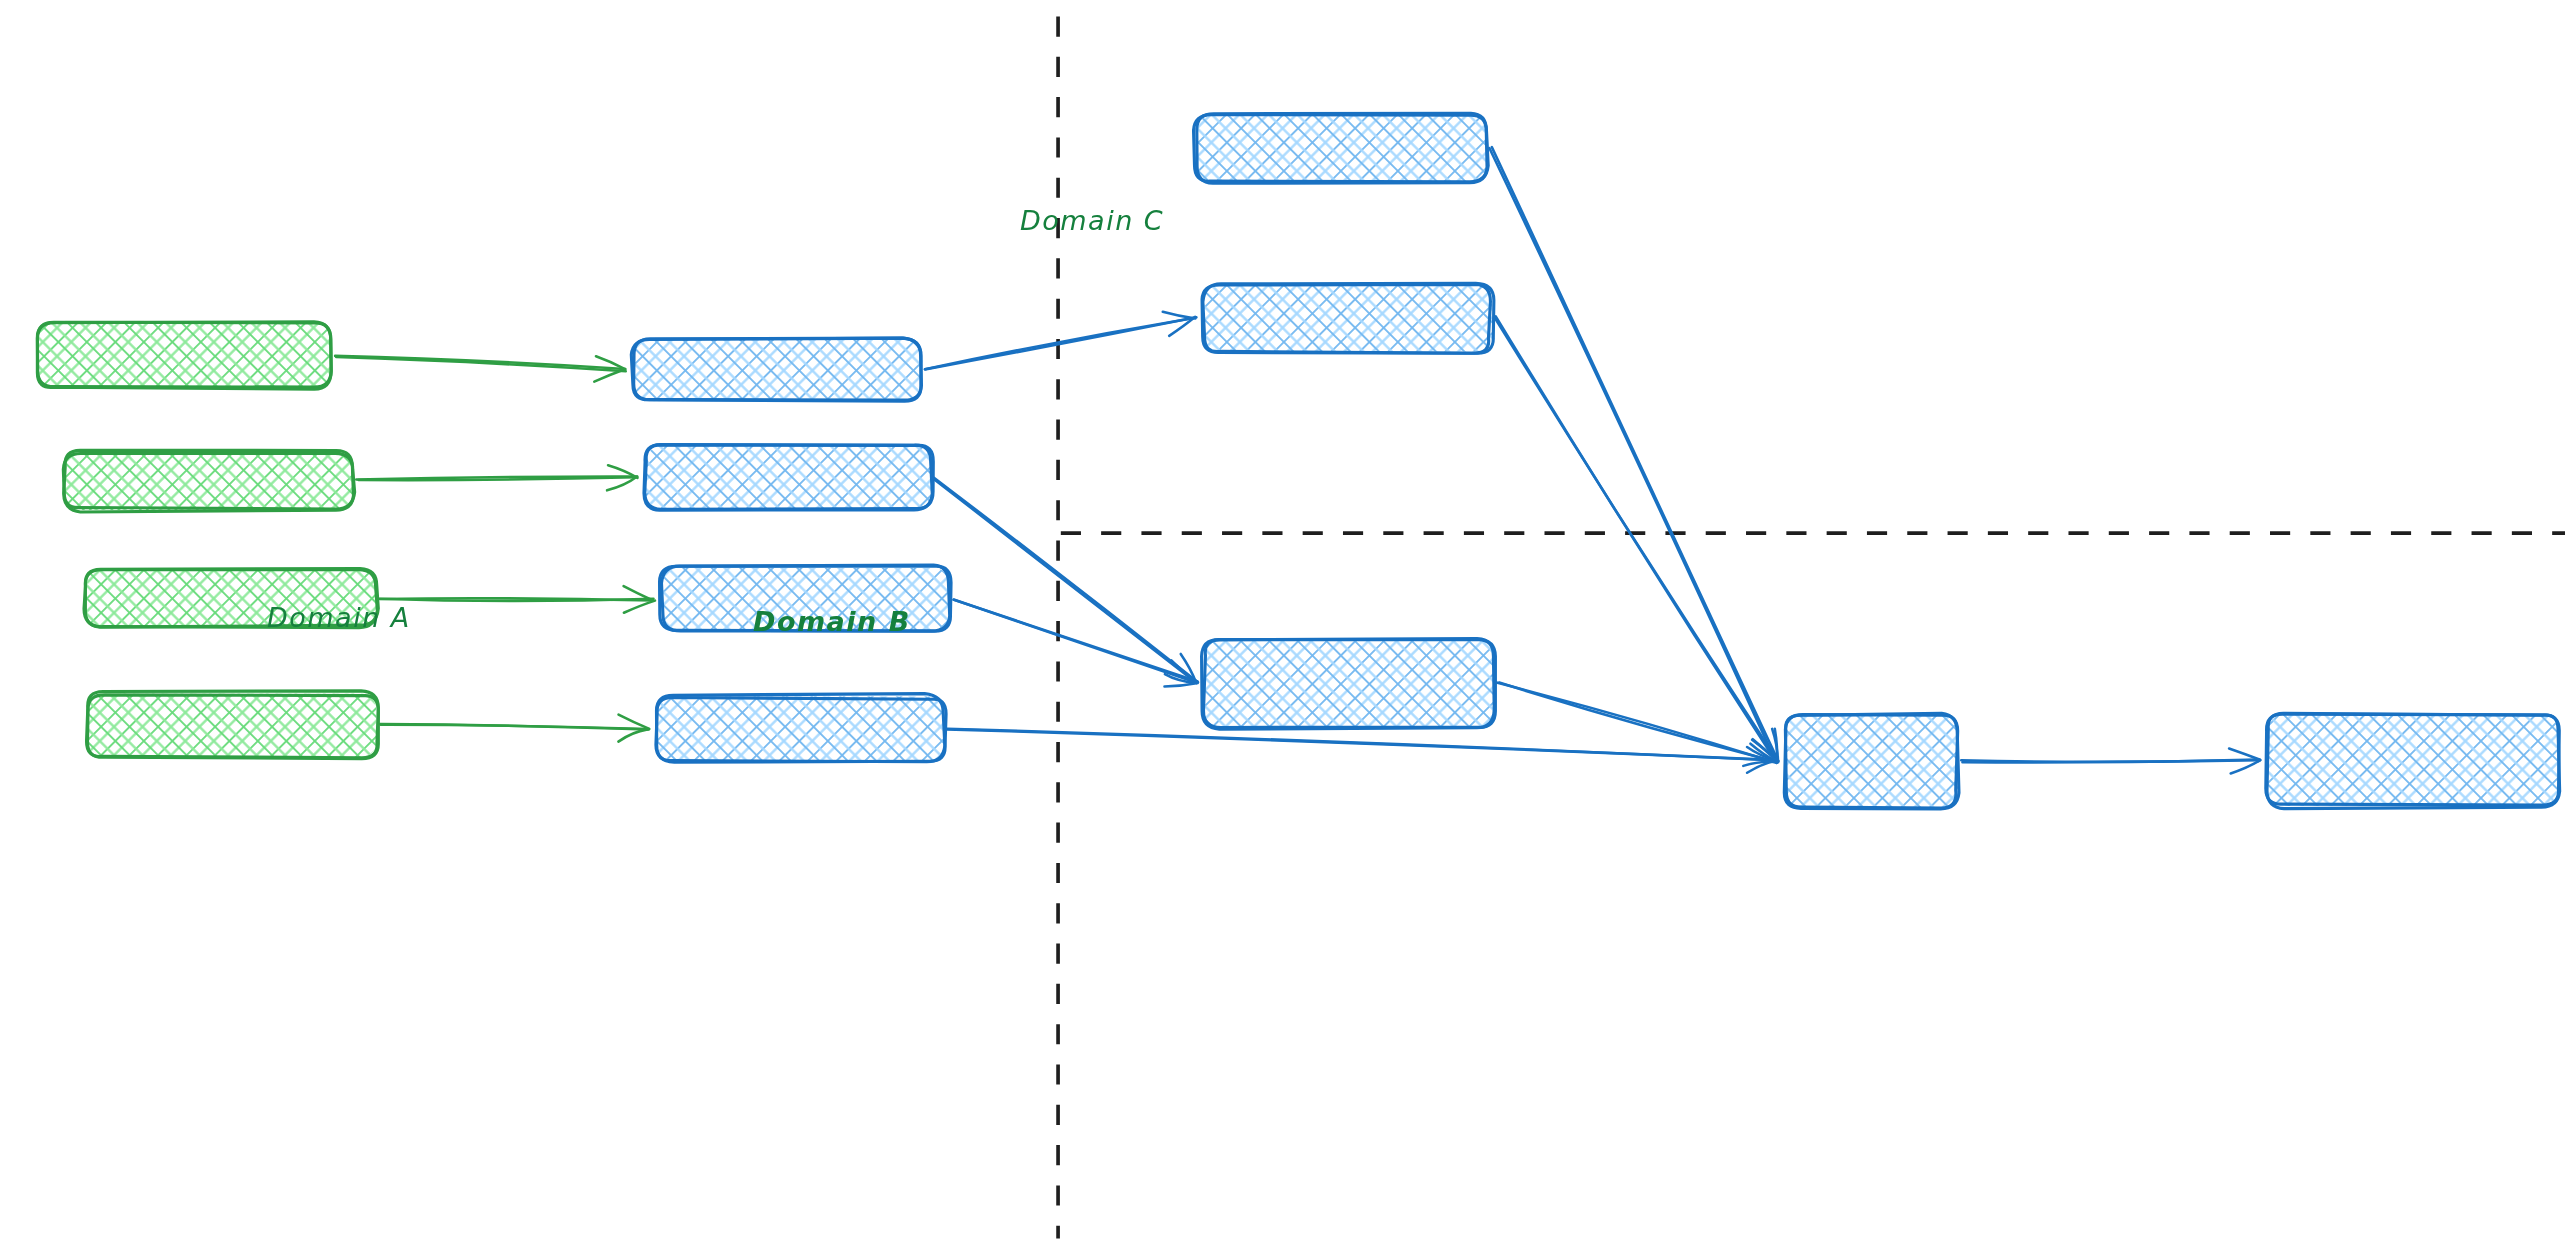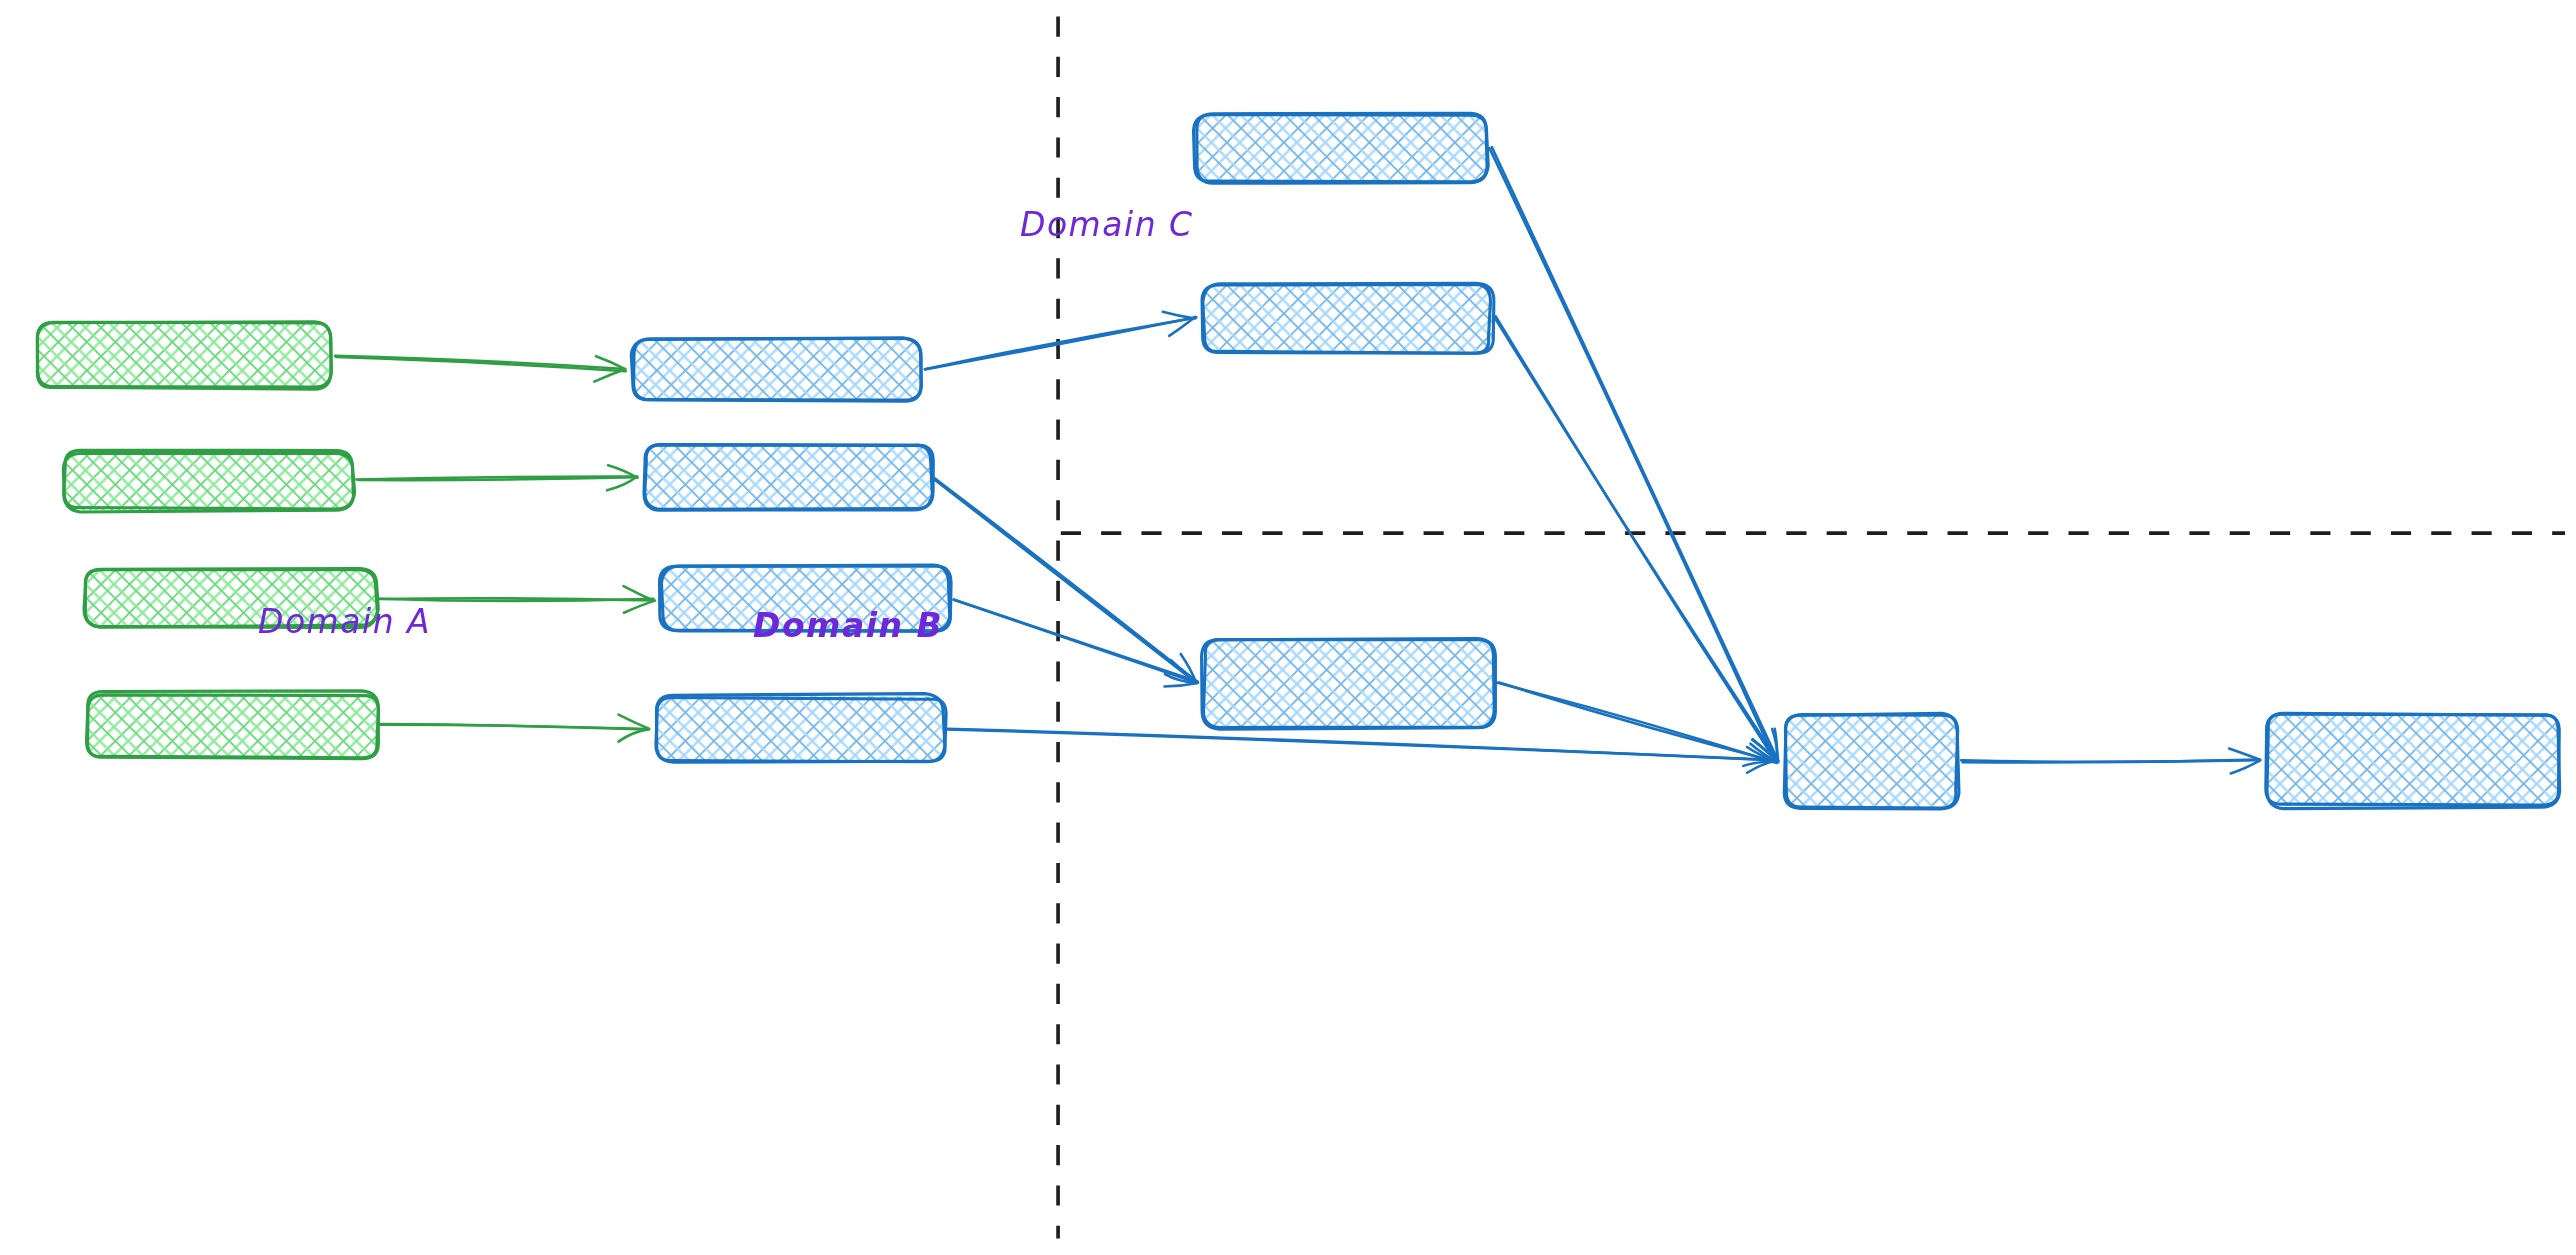--- a/index.html
+++ b/index.html
@@ -19,24 +19,24 @@
   #diagram-svg {
     position: absolute;
     top: 0;
     left: 0;
     width: 2576px;
     height: 1255px;
   }
   .domain-label {
     position: absolute;
     font-family: "DejaVu Sans", sans-serif;
-    font-size: 33px;
+    font-size: 27px;
     font-style: italic;
     letter-spacing: 1.5px;
-    color: #6d28d9;
+    color: #15803d;
     white-space: nowrap;
     user-select: none;
   }
 </style>
 </head>
 <body>
 
 <div id="canvas">
 
   <svg id="diagram-svg" viewBox="0 0 2812 1370" xmlns="http://www.w3.org/2000/svg">
@@ -256,19 +256,19 @@
           </clipPath>
           <rect x="2475" y="780" width="317" height="100" fill="url(#hatch-blue)" clip-path="url(#clip-final)"></rect>
           <rect x="2475" y="780" width="317" height="100" fill="url(#hatch-blue2)" clip-path="url(#clip-final)"></rect>
           <path d="M 2492.698606343195 778.5621054754592 L 2775.847454848327 780.7416763944551 Q 2792.4552378850058 778.5621054754592 2792.4552378850058 796.5621054754592 L 2794.1778785943984 863.8447393218055 Q 2792.4552378850058 881.0792383133434 2774.4552378850058 881.0792383133434 L 2493.303415901959 882.748739207536 Q 2474.698606343195 881.0792383133434 2474.698606343195 863.0792383133434 L 2476.1132113715635 796.2356496877968 Q 2474.698606343195 778.5621054754592 2492.698606343195 778.5621054754592 Z" fill="none" stroke="#1971c2" stroke-width="3.4" stroke-linecap="round" stroke-linejoin="round"></path>
           <path d="M 2491.418740296364 779.5305040855892 L 2775.4854500385 780.3832627823576 Q 2793.7517644440754 779.5305040855892 2793.7517644440754 797.5305040855892 L 2792.96020200029 861.9119311319664 Q 2793.7517644440754 878.749973893445 2775.7517644440754 878.749973893445 L 2491.329889255017 877.8090752109886 Q 2473.418740296364 878.749973893445 2473.418740296364 860.749973893445 L 2474.278023531847 797.7967452928424 Q 2473.418740296364 779.5305040855892 2491.418740296364 779.5305040855892 Z" fill="none" stroke="#1971c2" stroke-width="3.4" stroke-linecap="round" stroke-linejoin="round"></path>
         </g>
       </g>
   </svg>
 
   <div id="labels-layer">
-      <div class="domain-label" style="left: 258px; top: 602px;">Domain A</div>
+      <div class="domain-label" style="left: 267px; top: 602px;">Domain A</div>
       <div class="domain-label" style="left: 753px; top: 606px; font-weight: bold;">Domain B</div>
       <div class="domain-label" style="left: 1020px; top: 205px;">Domain C</div>
     </div>
 
 </div>
 
 
 </body></html>

